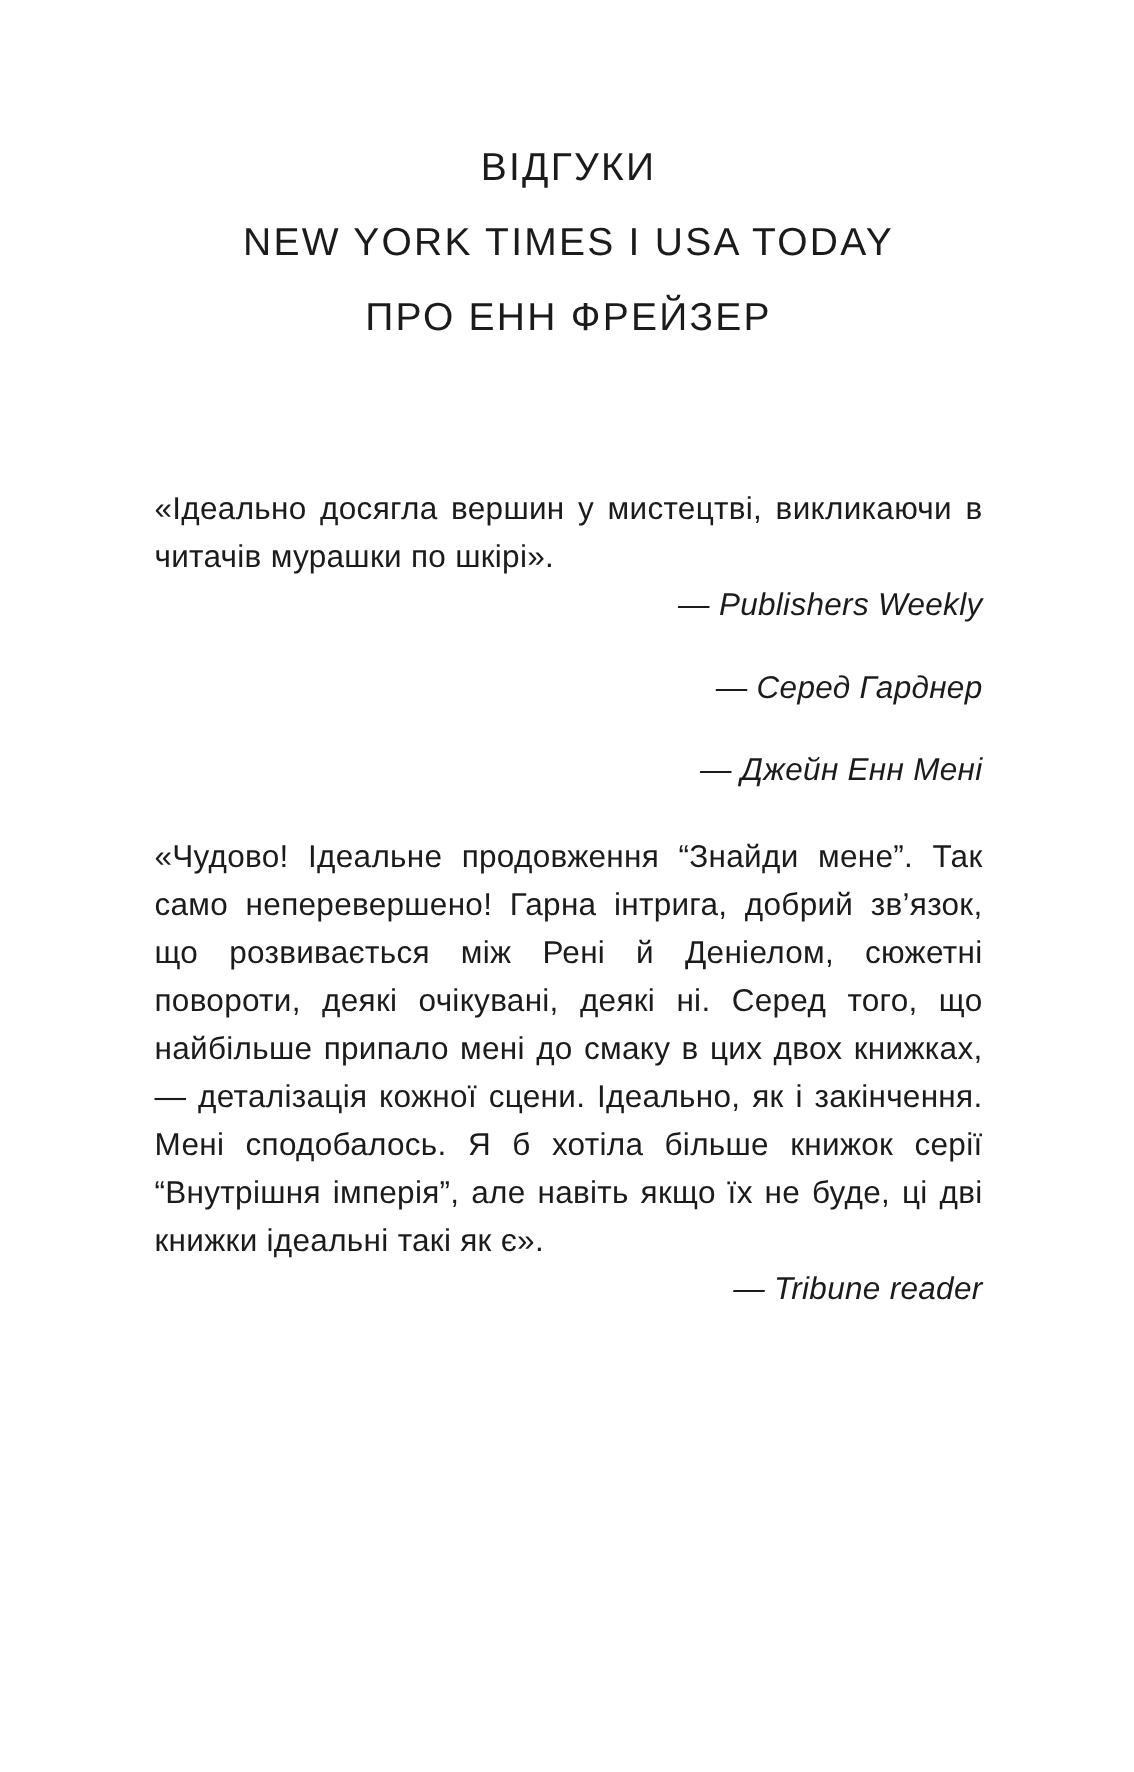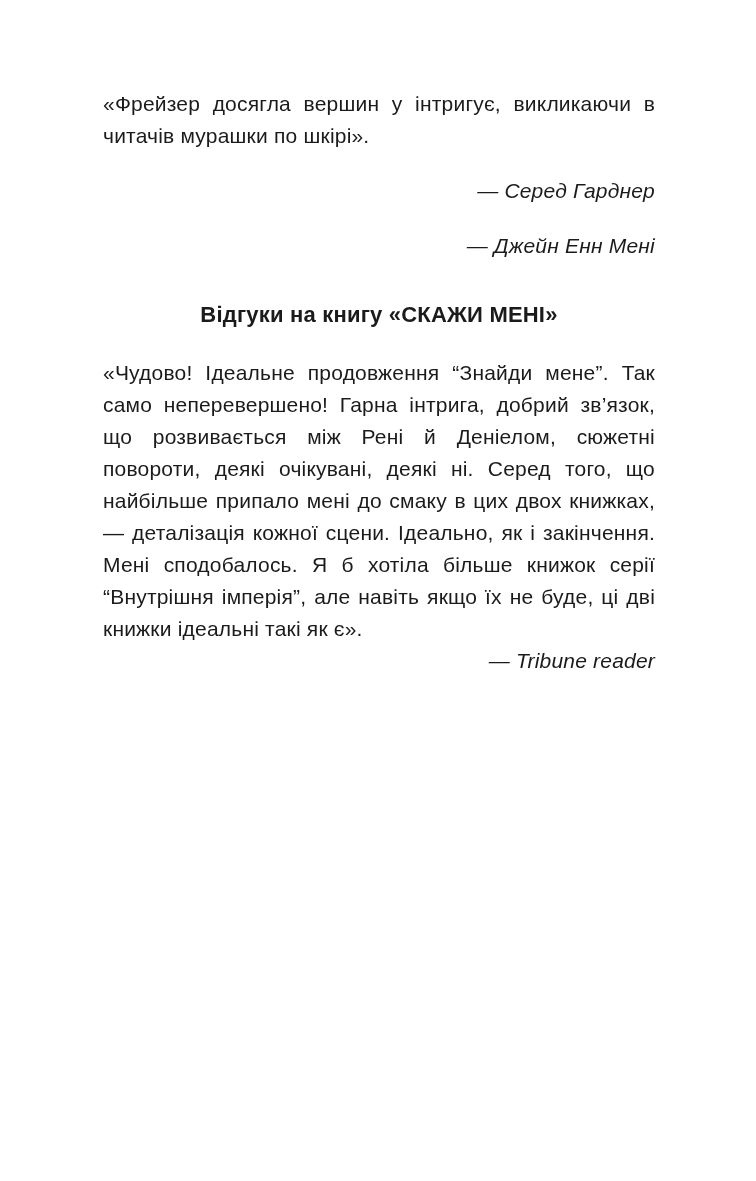--- a/index.html
+++ b/index.html
@@ -73,39 +73,44 @@
   .book-reviews {
     margin-top: 26px;
   }
 </style>
 </head>
 <body>
 
 <div class="page">
   <div class="content">
 
+    <header class="title-block">
+      <div>ВІДГУКИ</div>
+      <div>NEW YORK TIMES І USA TODAY</div>
+      <div>ПРО ЕНН ФРЕЙЗЕР</div>
+    </header>
 
     <section class="press-reviews">
       <figure class="review">
-        <blockquote class="quote">«Фрейзер досягла вершин у інтригує, викликаючи в читачів мурашки по шкірі».</blockquote>
+        <blockquote class="quote">«Ідеально досягла вершин у мистецтві, викликаючи в читачів мурашки по шкірі».</blockquote>
+        <figcaption class="attribution">— Publishers Weekly</figcaption>
       </figure>
 
       <figure class="review">
       </figure>
 
       <figure class="review">
         <figcaption class="attribution">— Серед Гарднер</figcaption>
       </figure>
 
       <figure class="review">
         <figcaption class="attribution">— Джейн Енн Мені</figcaption>
       </figure>
     </section>
 
-    <h2 class="section-heading">Відгуки на книгу «СКАЖИ МЕНІ»</h2>
 
     <section class="book-reviews">
       <figure class="review">
         <blockquote class="quote">«Чудово! Ідеальне продовження “Знайди мене”. Так само неперевершено! Гарна інтрига, добрий зв’язок, що розвивається між Рені й Деніелом, сюжетні повороти, деякі очікувані, деякі ні. Серед того, що найбільше припало мені до смаку в цих двох книжках, — деталізація кожної сцени. Ідеально, як і закінчення. Мені сподобалось. Я б хотіла більше книжок серії “Внутрішня імперія”, але навіть якщо їх не буде, ці дві книжки ідеальні такі як є».</blockquote>
         <figcaption class="attribution">— Tribune reader</figcaption>
       </figure>
     </section>
 
   </div>
 

